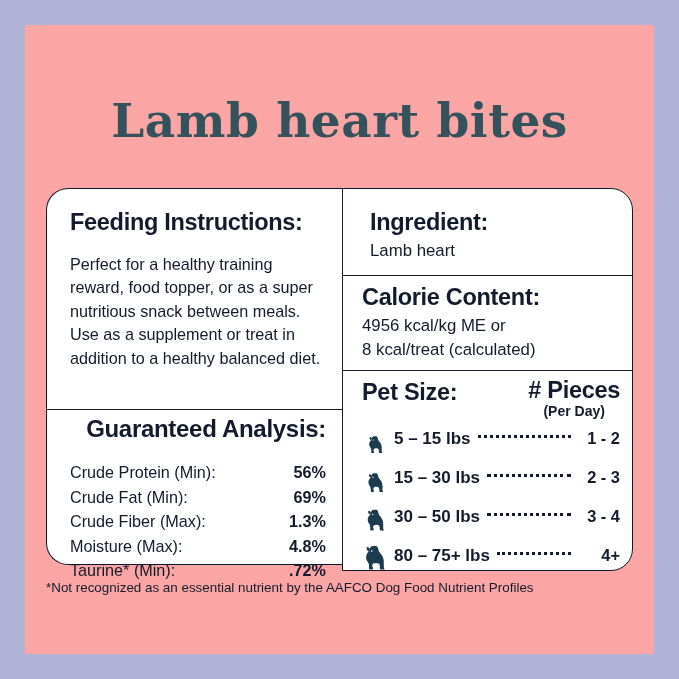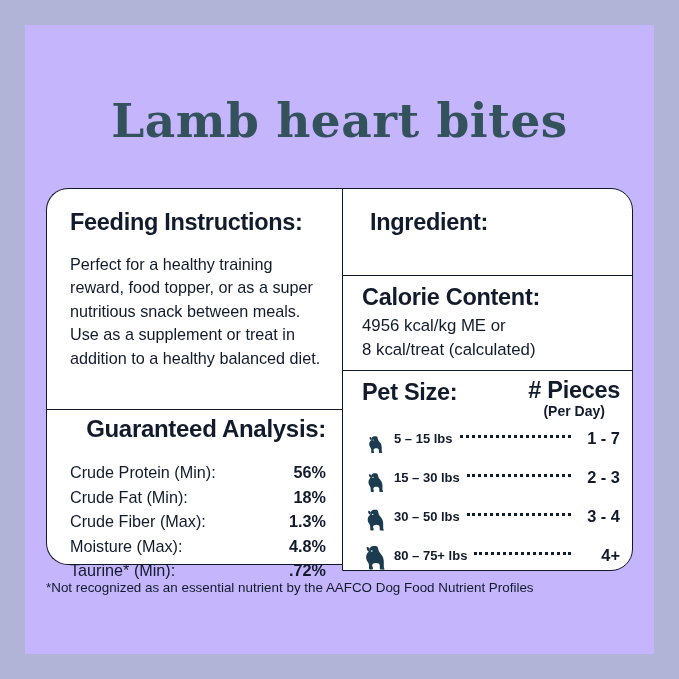--- a/index.html
+++ b/index.html
@@ -12,21 +12,21 @@
     background: #b1b4d6;
     font-family: "Liberation Sans", sans-serif;
     overflow: hidden;
   }
   .frame {
     position: absolute;
     left: 25px;
     top: 25px;
     width: 629px;
     height: 629px;
-    background: #c4b5fd;
+    background: #fca5a5;
   }
   .title {
     position: absolute;
     left: 0;
     top: 68px;
     width: 629px;
     text-align: center;
     font-family: "DejaVu Serif", "Liberation Serif", serif;
     font-weight: bold;
     font-size: 47px;
@@ -186,21 +186,21 @@
   .ps-icon {
     width: 26px;
     flex: 0 0 26px;
     display: flex;
     align-items: flex-end;
     justify-content: center;
     height: 30px;
   }
   .ps-label {
     font-weight: bold;
-    font-size: 13px;
+    font-size: 17px;
     color: #121b2c;
     white-space: nowrap;
     padding-left: 6px;
   }
   .ps-dots {
     flex: 1 1 auto;
     border-bottom: 3.4px dotted #121b2c;
     margin: 0 7px 4px 7px;
     height: 0;
   }
@@ -246,38 +246,39 @@
 
   <div class="ga">
     <div class="h-bold ga-title">Guaranteed Analysis:</div>
 
     <div class="ga-row">
       <span>Crude Protein (Min):</span>
       <span class="ga-val">56%</span>
     </div>
     <div class="ga-row">
       <span>Crude Fat (Min):</span>
-      <span class="ga-val">18%</span>
+      <span class="ga-val">69%</span>
     </div>
     <div class="ga-row">
       <span>Crude Fiber (Max):</span>
       <span class="ga-val">1.3%</span>
     </div>
     <div class="ga-row">
       <span>Moisture (Max):</span>
       <span class="ga-val">4.8%</span>
     </div>
     <div class="ga-row">
       <span>Taurine* (Min):</span>
       <span class="ga-val">.72%</span>
     </div>
   </div>
 
   <div class="ingredient">
     <div class="h-bold sec-title">Ingredient:</div>
+    <div class="sec-line">Lamb heart</div>
   </div>
 
   <div class="calorie">
     <div class="h-bold sec-title">Calorie Content:</div>
     <div class="sec-line">4956 kcal/kg ME or</div>
     <div class="sec-line">8 kcal/treat (calculated)</div>
   </div>
 
   <div class="petsize">
     <div class="ps-head">
@@ -292,21 +293,21 @@
       <span class="ps-icon">
         <svg width="17" height="19" viewBox="0 0 60 66" aria-hidden="true">
           <path fill="#1d3b4f" d="M25 4c-4 0-7 3-8 7l-2 7c-3 2-6 6-7 11-1 6 1 11 4 15 2 3 3 6 3 10v6c0 2 1 3 3 3h4c2 0 3-1 3-3 0-3-2-4-2-7 0-2 1-4 3-5 4-2 9-2 13 0 2 1 3 3 3 6v6c0 2 1 3 3 3h4c2 0 3-1 3-3V44c0-7-2-13-6-18-3-4-6-7-7-11l-2-7c-1-3-4-4-7-4h-5z"></path>
           <path fill="#1d3b4f" d="M17 11c-2-3-5-5-7-4-2 1-1 5 1 8l4 4 2-8z"></path>
           <circle fill="#ffffff" cx="22" cy="17" r="2"></circle>
           <path fill="#1d3b4f" d="M48 56c3 1 6 4 6 7h-4c-1-2-3-4-5-5l3-2z"></path>
         </svg>
       </span>
       <span class="ps-label">5 – 15 lbs</span>
       <span class="ps-dots"></span>
-      <span class="ps-count">1 - 7</span>
+      <span class="ps-count">1 - 2</span>
     </div>
 
     <div class="ps-row">
       <span class="ps-icon">
         <svg width="19" height="21" viewBox="0 0 60 66" aria-hidden="true">
           <path fill="#1d3b4f" d="M25 4c-4 0-7 3-8 7l-2 7c-3 2-6 6-7 11-1 6 1 11 4 15 2 3 3 6 3 10v6c0 2 1 3 3 3h4c2 0 3-1 3-3 0-3-2-4-2-7 0-2 1-4 3-5 4-2 9-2 13 0 2 1 3 3 3 6v6c0 2 1 3 3 3h4c2 0 3-1 3-3V44c0-7-2-13-6-18-3-4-6-7-7-11l-2-7c-1-3-4-4-7-4h-5z"></path>
           <path fill="#1d3b4f" d="M17 11c-2-3-5-5-7-4-2 1-1 5 1 8l4 4 2-8z"></path>
           <circle fill="#ffffff" cx="22" cy="17" r="2"></circle>
           <path fill="#1d3b4f" d="M48 56c3 1 6 4 6 7h-4c-1-2-3-4-5-5l3-2z"></path>
         </svg>

